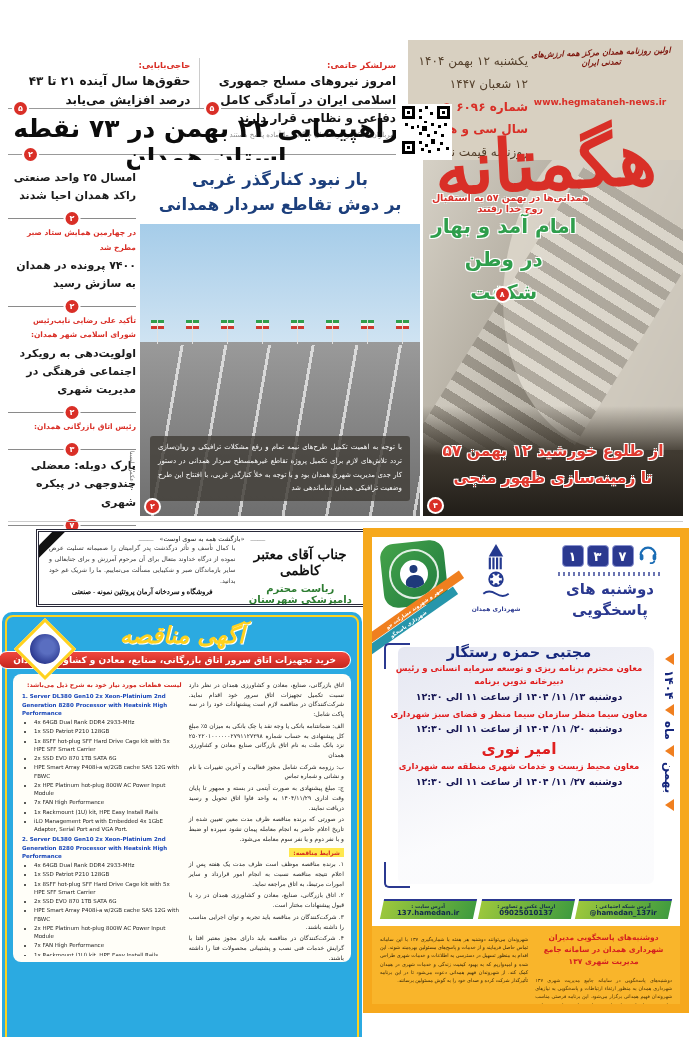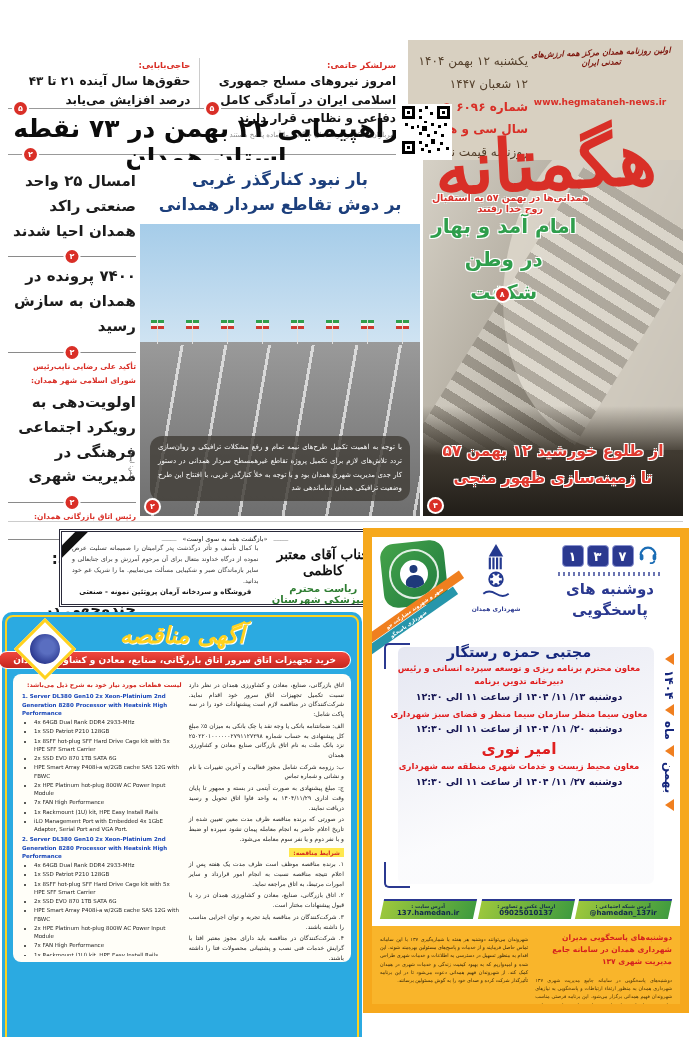--- a/index.html
+++ b/index.html
@@ -32,34 +32,34 @@
 
   
   .mainhead{position:absolute;left:8px;top:110px;width:396px;height:44px;border-bottom:1px solid #999;text-align:center;}
   .mh-title{font-size:25px;font-weight:900;color:#0c0c0c;margin-top:4px;}
 
   
   .sidebar{position:absolute;left:8px;top:162px;width:128px;}
   .sb-item{position:relative;padding:7px 0 13px;border-bottom:1px solid #8a8a8a;text-align:right;}
   .sb-kicker{color:#d92f27;font-size:7.5px;font-weight:bold;line-height:1.9;margin-bottom:2px;}
   .sb-kicker:empty{display:none;}
-  .sb-title{font-size:15px;font-weight:bold;color:#1c1c1c;line-height:1.65;}
+  .sb-title{font-size:11px;font-weight:bold;color:#1c1c1c;line-height:1.65;}
   .sb-badge{position:absolute;bottom:-7px;left:50%;transform:translateX(-50%);}
 
   
   .photo-main{position:absolute;left:140px;top:160px;width:280px;height:356px;
       background:linear-gradient(to bottom,#8fc0e4 0%,#cfe3f2 51%,#9a9a9a 51%,#6e6e6e 100%);}
   .pm-head{position:absolute;top:0;left:0;right:0;height:64px;background:#fff;text-align:center;padding-top:8px;box-sizing:border-box;}
   .pm-h{font-size:16.5px;font-weight:900;color:#1c3f7c;line-height:1.5;}
   .flags{position:absolute;top:45%;left:4%;right:4%;display:flex;justify-content:space-between;}
   .flag{width:13px;height:9px;background:linear-gradient(to bottom,#2f9e4c 33%,#f5f5f5 33% 66%,#cf3a31 66%);}
   .flag::after{content:"";display:block;width:1px;height:24px;background:#e0e0e0;margin:0 auto;}
   .road{position:absolute;top:52%;bottom:0;left:0;right:0;
         background:repeating-linear-gradient(100deg,rgba(255,255,255,0) 0 40px,rgba(255,255,255,.65) 40px 43px);}
-  .pm-cap{position:absolute;left:10px;right:10px;bottom:15px;background:rgba(66,62,56,.82);color:#fff;border-radius:12px;
+  .pm-cap{position:absolute;left:10px;right:10px;bottom:15px;background:rgba(66,62,56,.82);color:#fff;border-radius:3px;
           font-size:7px;line-height:1.95;padding:5px 8px;text-align:justify;}
   .pm-credit{position:absolute;left:-11px;bottom:34px;writing-mode:vertical-rl;font-size:6px;color:#666;}
 
   
   .photo-right{position:absolute;left:423px;top:160px;width:260px;height:356px;overflow:hidden;
       background:linear-gradient(115deg,#d6d1c6 0%,#b6b0a4 35%,#7a7468 70%,#3b362f 100%);}
   .plane{position:absolute;right:-60px;top:-40px;width:240px;height:330px;background:#ded8cc;
          border-radius:55% 0 0 45%/55% 0 0 45%;opacity:.85;}
   .stairs{position:absolute;right:55px;top:20px;width:140px;height:320px;transform:rotate(32deg);opacity:.5;
           background:repeating-linear-gradient(to bottom,rgba(90,84,74,.6) 0 10px,rgba(232,228,218,.8) 10px 20px);}
@@ -67,31 +67,31 @@
          background:linear-gradient(to top,#211d18 0%,#3f3930 55%,rgba(63,57,48,0) 100%);}
   .outline-w{text-shadow:1px 1px 0 #fff,-1px -1px 0 #fff,1px -1px 0 #fff,-1px 1px 0 #fff;}
   .pr-kicker{position:absolute;top:32px;left:4px;width:64%;text-align:center;font-size:9.5px;font-weight:bold;color:#d92f27;}
   .pr-title{position:absolute;top:50px;left:8px;width:56%;text-align:center;font-size:20px;font-weight:900;color:#2f9e4c;line-height:1.65;}
   .pr-bottom{position:absolute;bottom:24px;left:0;right:0;text-align:center;font-size:15.5px;font-weight:900;color:#e03a30;line-height:1.75;}
 
   .rule-mid{position:absolute;top:521px;left:8px;right:8px;border-top:1px solid #ccc;}
 
   
   .condolence{position:absolute;left:36px;top:529px;width:332px;height:78px;border:3px double #2a2a3a;background:#fff;
-              box-sizing:border-box;padding:3px 10px;overflow:hidden;margin-left:23px;}
+              box-sizing:border-box;padding:3px 10px;overflow:hidden;}
   .ribbon{position:absolute;top:2px;left:-16px;width:58px;height:9px;background:#111;transform:rotate(-45deg);}
   .cd-verse{text-align:center;font-size:6.5px;color:#222;font-family:"DejaVu Serif",serif;}
   .cd-verse::before,.cd-verse::after{content:"ــــــــــ";color:#888;margin:0 6px;font-size:5px;}
   .cd-row{display:flex;gap:10px;direction:rtl;}
   .cd-right{width:37%;text-align:center;}
   .cd-name{font-size:13.5px;font-weight:bold;color:#101010;font-family:"DejaVu Serif",serif;margin-top:3px;}
   .cd-role{font-size:10px;color:#2e7d32;font-weight:bold;margin-top:5px;}
   .cd-left{width:63%;}
   .cd-body{font-size:6.2px;color:#333;line-height:1.75;text-align:justify;}
-  .cd-sign{font-size:7px;font-weight:bold;text-align:center;margin-top:2px;color:#111;}
+  .cd-sign{font-size:7px;font-weight:bold;text-align:center;margin-top:2px;color:#111;font-family:Liberation Serif, serif;}
 
   
   .tender{position:absolute;left:2px;top:612px;width:360px;height:440px;background:#2baae1;border-radius:10px;
           padding:3px;box-sizing:border-box;}
   .t-inner{border:2px solid #ffd21e;border-radius:8px;height:100%;box-sizing:border-box;position:relative;padding:3px 6px;}
   .t-logo{position:absolute;top:10px;left:16px;width:38px;height:38px;transform:rotate(45deg);background:#fff;
           border:3px solid #ffd21e;}
   .t-logo-inner{position:absolute;inset:4px;border-radius:50%;background:radial-gradient(circle at 50% 40%,#5a6ec0 0 30%,#2b3990 75%);}
   .t-title{text-align:center;font-size:23px;font-weight:900;color:#ffd21e;text-shadow:1px 1px 0 #fff;
            font-style:italic;font-family:"DejaVu Serif",serif;margin:1px 50px 0;}
@@ -149,21 +149,21 @@
   .a-role{font-size:8.5px;font-weight:bold;color:#e02020;line-height:1.5;margin-top:2px;}
   .a-sched{font-size:9.5px;font-weight:900;color:#141452;margin-top:3px;margin-bottom:6px;}
   .a-contacts{flex:none;height:32px;display:flex;direction:rtl;gap:5px;padding:1px 10px;align-items:center;}
   .a-contact{flex:1;background:linear-gradient(100deg,#9dc83c,#3f9b3f);transform:skewX(-12deg);padding:2px 3px;
              text-align:center;border-top:2px solid #2b3990;}
   .a-contact > div{transform:skewX(12deg);}
   .a-c-label{font-size:5px;color:#10264d;font-weight:bold;}
   .a-c-value{font-size:7px;color:#10264d;font-weight:900;direction:ltr;}
   .a-footer{flex:none;height:78px;background:#f9b52b;display:flex;direction:rtl;gap:7px;padding:6px 8px;box-sizing:border-box;}
   .a-f-right{width:48%;}
-  .a-f-title{color:#d41f1f;font-size:7.5px;font-weight:900;text-align:right;line-height:1.6;margin-bottom:8px;}
+  .a-f-title{color:#d41f1f;font-size:7.5px;font-weight:900;text-align:center;line-height:1.6;margin-bottom:8px;}
   .a-f-text{font-size:4.9px;color:#4a3305;line-height:1.68;text-align:justify;}
   .a-f-left{width:52%;font-size:4.9px;color:#33260a;line-height:1.68;text-align:justify;padding-top:3px;}
 </style>
 </head>
 <body>
 
 <div class="page">
 
   <div class="masthead">
     <div class="m-tagline">اولین روزنامه همدان مرکز همه ارزش‌های تمدنی ایران</div>
@@ -240,20 +240,21 @@
     <div class="badge b-abs" style="left:16px;bottom:-7px;">۲</div>
   </div>
 
   <div class="sidebar">
     <div class="sb-item">
 
       <div class="sb-title">امسال ۲۵ واحد صنعتی راکد همدان احیا شدند</div>
       <div class="badge sb-badge">۲</div>
     </div>
     <div class="sb-item">
+      <div class="sb-kicker">در چهارمین همایش ستاد صبر مطرح شد</div>
       <div class="sb-title">۷۴۰۰ پرونده در همدان به سازش رسید</div>
       <div class="badge sb-badge">۲</div>
     </div>
     <div class="sb-item">
       <div class="sb-kicker">تأکید علی رضایی نایب‌رئیس شورای اسلامی شهر همدان:</div>
       <div class="sb-title">اولویت‌دهی به رویکرد اجتماعی فرهنگی در مدیریت شهری</div>
       <div class="badge sb-badge">۲</div>
     </div>
     <div class="sb-item">
       <div class="sb-kicker">رئیس اتاق بازرگانی همدان:</div>
@@ -433,21 +434,21 @@
         <span class="vt">۱۴۰۴</span>
         <span class="tri"></span>
         <span class="vt">ماه</span>
         <span class="tri"></span>
         <span class="vt">بهمن</span>
         <span class="tri"></span>
       </div>
 
       <div class="a-pb">
         <div class="a-name">مجتبی حمزه رستگار</div>
-        <div class="a-role">معاون محترم برنامه ریزی و توسعه سپرده انسانی و رئیس دبیرخانه تدوین برنامه</div>
+        <div class="a-role">معاون محترم برنامه ریزی و توسعه سرمایه انسانی و رئیس دبیرخانه تدوین برنامه</div>
         <div class="a-sched">دوشنبه ۱۳/ ۱۱/ ۱۴۰۴ از ساعت ۱۱ الی ۱۲:۳۰</div>
       </div>
       <div class="a-pb">
         <div class="a-role">معاون سیما منظر سازمان سیما منظر و فضای سبز شهرداری</div>
         <div class="a-sched">دوشنبه ۲۰/ ۱۱/ ۱۴۰۴ از ساعت ۱۱ الی ۱۲:۳۰</div>
       </div>
       <div class="a-pb">
         <div class="a-name red">امیر نوری</div>
         <div class="a-role">معاون محیط زیست و خدمات شهری منطقه سه شهرداری</div>
         <div class="a-sched">دوشنبه ۲۷/ ۱۱/ ۱۴۰۴ از ساعت ۱۱ الی ۱۲:۳۰</div>

